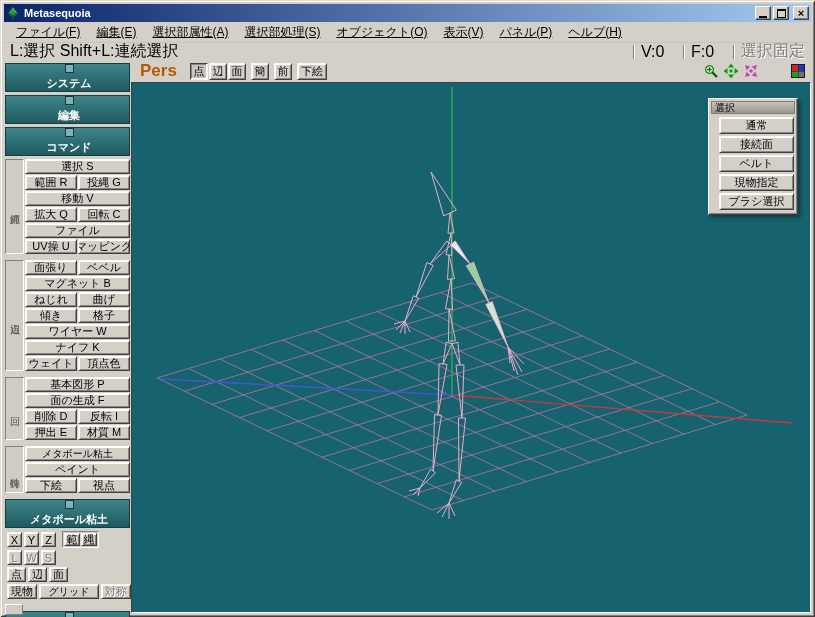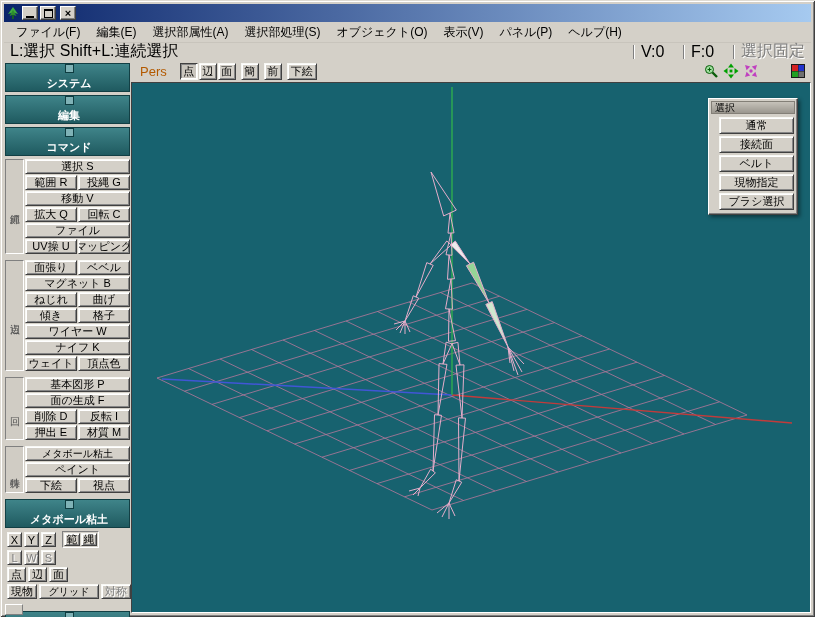--- a/index.html
+++ b/index.html
@@ -17,21 +17,21 @@
   .title-text { color:#fff; font-weight:bold; font-size:11px; margin-left:4px; flex:1;
     white-space:nowrap; }
   .win-btn { width:16px; height:14px; background:#d4d0c8; border:1px solid;
     border-color:#fff #404040 #404040 #fff; box-shadow:inset -1px -1px 0 #808080;
     margin-left:2px; display:flex; align-items:center; justify-content:center; }
   .win-btn.close { margin-left:4px; font-size:11px; font-weight:bold; line-height:1; }
   .g-min { width:8px; height:2px; background:#000; margin-top:7px; }
   .g-max { width:9px; height:9px; border:1px solid #000; border-top-width:2px; }
 
   
-  .menubar { height:20px; display:flex; align-items:center; padding-left:4px; font-size:12px; }
+  .menubar { height:20px; display:flex; align-items:center; padding-left:4px; font-size:12px;text-decoration:underline; }
   .menu-item { padding:2px 8px; white-space:nowrap; }
 
   
   .infobar { height:18px; display:flex; align-items:center; padding-left:6px;
     border-top:1px solid #c8c4bc; font-size:16px; }
   .infobar .hint { white-space:nowrap; }
   .infobar .spacer { flex:1; }
   .ib-sep { width:0; height:14px; border-left:1px solid #808080; border-right:1px solid #fff; }
   .ib-cell { padding:0 6px; min-width:48px; white-space:nowrap; }
   .ib-cell.lockc { min-width:60px; }
@@ -71,21 +71,21 @@
   .sbtn.w19 { width:19px; }
   .mbtn { height:15px; }
   .w31 { width:31px; } .w43 { width:63px; }
   .soft-btn { height:15px; width:106px; margin-left:6px; }
   .partial-tab { position:absolute; left:1px; bottom:-2px; width:18px; height:11px;
     background:#d0ccc4; border:1px solid; border-color:#fff #808080 #808080 #fff; }
 
   
   .vcol { flex:1; display:flex; flex-direction:column; }
   .vtoolbar { height:22px; display:flex; align-items:center; padding:2px 5px 2px 0; gap:1px; }
-  .vmode { color:#b35900; font-weight:normal; font-size:13px; margin:0 12px 0 9px; }
+  .vmode { color:#b35900; font-weight:bold; font-size:17px; margin:0 12px 0 9px; }
   .vtbtn { width:18px; height:17px; }
   .vtbtn.wide { width:30px; }
   .gap3 { width:3px; } .gap26 { width:26px; }
   .vtspacer { flex:1; }
   .ticon { width:16px; height:16px; display:flex; margin-left:3px; }
 
   .viewport { flex:1; position:relative; border:1px solid; border-color:#404040 #fff #fff #404040;
     overflow:hidden; }
   .viewport svg.scene { position:absolute; inset:0; width:100%; height:100%; display:block; }
 
@@ -104,20 +104,21 @@
 <div class="window">
 
   <div class="titlebar">
     <span class="app-icon">
       <svg width="14" height="14" viewBox="0 0 14 14">
         <line x1="7" y1="13" x2="7" y2="5" stroke="#1a6b1a" stroke-width="1.6"></line>
         <polygon points="7,1 2,8 7,6.5 12,8" fill="#3fae3f"></polygon>
         <polygon points="7,4 3.5,10 7,8.8 10.5,10" fill="#2d8f2d"></polygon>
       </svg>
     </span>
+    <span class="title-text">Metasequoia</span>
     <span class="win-btn">
         <span class="g-min"></span>
       </span>
     <span class="win-btn">
         <span class="g-max"></span>
       </span>
     <span class="win-btn close">
         <span>×</span>
       </span>
   </div>

